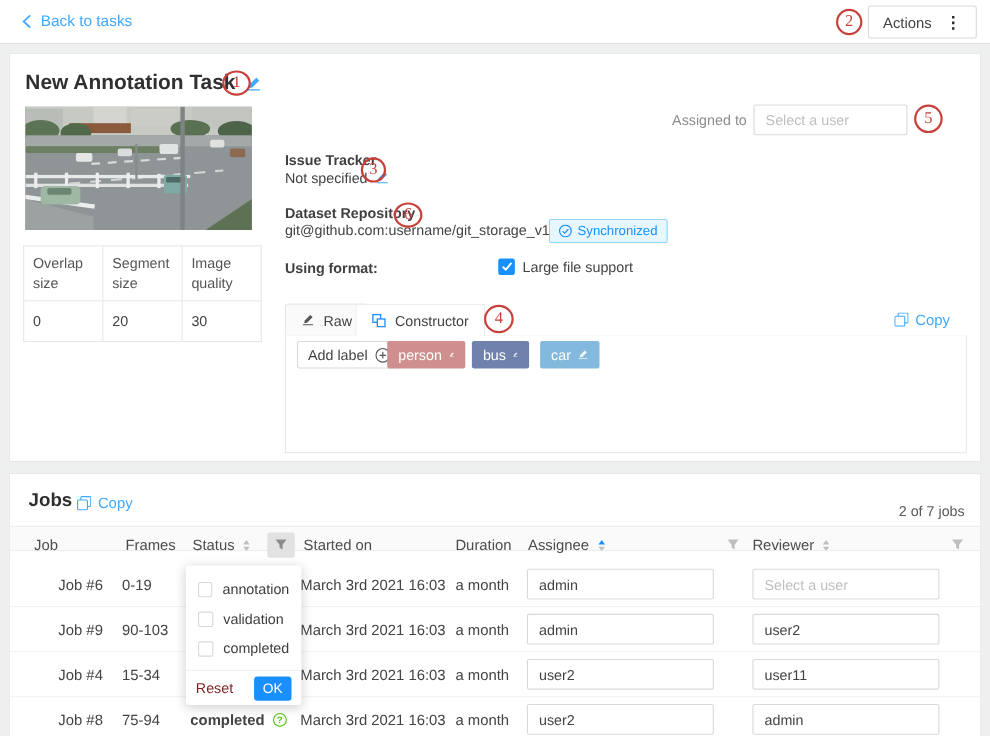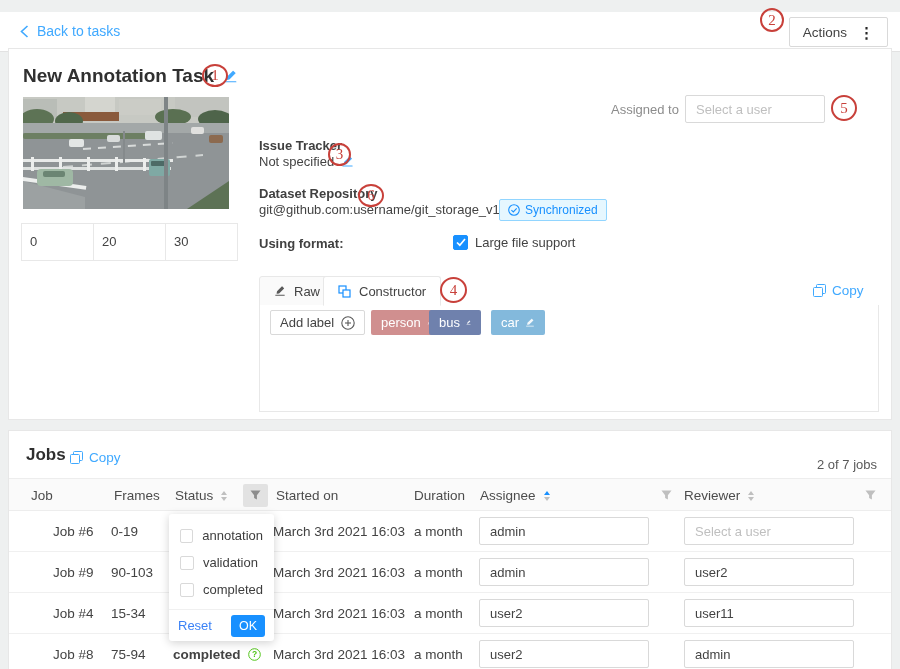--- a/index.html
+++ b/index.html
@@ -1,20 +1,20 @@
 <!DOCTYPE html>
 <html><head>
 <meta charset="utf-8">
 <style>
   * { margin:0; padding:0; box-sizing:border-box; }
   body { font-family:"Liberation Sans", sans-serif; background:#ececec; }
   #screen { position:relative; width:900px; height:669px; overflow:hidden; background:#eef0f0; color:#434343; font-size:13px; }
 
   
-  .topbar { position:absolute; top:12px; left:0; width:900px; height:40px; background:#fff; border-bottom:1px solid #e2e2e2; }
+  .topbar { position:absolute; top:0; left:0; width:900px; height:40px; background:#fff; border-bottom:1px solid #e2e2e2; }
   .back-link { position:absolute; left:20px; top:11px; display:flex; align-items:center; gap:8px; color:#40a9ff; font-size:14px; cursor:pointer; }
   .actions-btn { position:absolute; right:12px; top:5px; height:30px; padding:0 13px; display:flex; align-items:center; gap:12px; background:#fff; border:1px solid #d9d9d9; border-radius:2px; font-size:13.5px; color:#434343; cursor:pointer; }
   .more-dots { font-size:15px; font-weight:bold; color:#262626; letter-spacing:0; line-height:1; }
 
   
   .card { position:absolute; background:#fff; border:1px solid #e7e7e7; }
   .card-task { left:8px; top:48px; width:884px; height:372px; }
   .card-jobs { left:8px; top:430px; width:884px; height:320px; }
 
   
@@ -57,41 +57,41 @@
   .copy-task { position:absolute; left:804px; top:234px; }
 
   .addlabel-btn { position:absolute; left:10px; top:5px; height:25px; padding:0 9px; background:#fff; border:1px solid #d9d9d9; border-radius:2px; display:flex; align-items:center; gap:7px; font-size:13px; color:#434343; cursor:pointer; }
   .label-tag { position:absolute; top:5px; height:25px; border-radius:2px; display:flex; align-items:center; justify-content:center; gap:6px; color:#fff; font-size:13px; padding:0 10px; cursor:pointer; }
 
   
   .jobs-title { position:absolute; left:17px; top:14px; font-size:17px; font-weight:700; color:#2f2f2f; }
   .copy-jobs { position:absolute; left:61px; top:19px; }
   .jobs-count { position:absolute; right:14px; top:26px; color:#595959; font-size:13px; }
 
-  .jhead { position:absolute; left:0; top:47px; width:882px; height:33px; background:#fafafa; border-top:1px solid #ededed; border-bottom:1px solid #ededed; font-size:13.5px; color:#4c4c4c; }
+  .jhead { position:absolute; left:0; top:47px; width:882px; height:23px; background:#fafafa; border-top:1px solid #ededed; border-bottom:1px solid #ededed; font-size:13.5px; color:#4c4c4c; }
   .jhead .hc { position:absolute; top:0; height:33px; display:flex; align-items:center; gap:5px; }
   .carets { display:inline-flex; flex-direction:column; gap:2px; margin-left:3px; }
   .caret-u { width:0; height:0; border-left:3.5px solid transparent; border-right:3.5px solid transparent; border-bottom:4.5px solid #bfbfbf; }
   .caret-d { width:0; height:0; border-left:3.5px solid transparent; border-right:3.5px solid transparent; border-top:4.5px solid #bfbfbf; }
   .caret-u.active { border-bottom-color:#1890ff; }
   .filter-btn { position:absolute; top:5px; width:25px; height:23px; display:flex; align-items:center; justify-content:center; border-radius:2px; cursor:pointer; }
   .filter-open { background:#e2e2e2; }
 
   .jrow { position:absolute; left:0; width:882px; height:41px; border-bottom:1px solid #f0f0f0; background:#fff; }
   .jrow .rc { position:absolute; top:0; height:41px; display:flex; align-items:center; font-size:13.5px; color:#434343; }
   .job-link { color:#40a9ff; cursor:pointer; }
   .status-completed { color:#52c41a; font-weight:600; display:flex; align-items:center; gap:7px; }
   .row-input { position:absolute; top:6px; width:170px; height:28px; }
 
   
   .fdrop { position:absolute; left:160px; top:83px; width:105px; background:#fff; border-radius:3px; box-shadow:0 2px 10px rgba(0,0,0,0.18); z-index:20; padding-top:8px; }
   .fd-item { display:flex; align-items:center; gap:9px; padding:6px 11px; font-size:13px; color:#3d3d3d; cursor:pointer; }
   .fd-item .cb { width:14px; height:14px; }
   .fd-footer { margin-top:6px; border-top:1px solid #f0f0f0; height:32px; display:flex; align-items:center; justify-content:space-between; padding:0 9px; }
-  .fd-reset { color:#3b82f6; font-size:13px; cursor:default; }
+  .fd-reset { color:#7f1d1d; font-size:13px; cursor:default; }
   .fd-ok { background:#1890ff; color:#fff; border:none; border-radius:3px; font-size:12.5px; height:22px; padding:0 8px; font-family:"Liberation Sans",sans-serif; cursor:pointer; }
 </style>
 </head>
 <body>
 
 <div id="screen">
 
   <div class="topbar">
     <div class="back-link">
       <svg width="9" height="13" viewBox="0 0 9 13">
@@ -151,20 +151,25 @@
         <rect x="168" y="30" width="13" height="7" rx="2" fill="#e0e0de"></rect>
         <rect x="186" y="38" width="14" height="8" rx="2" fill="#8c6a4f"></rect>
         <path d="M164 112 L206 84 L206 112 Z" fill="#5d7255"></path>
         <rect x="141" y="0" width="4" height="112" fill="#7e8486"></rect>
         <rect x="100" y="34" width="2" height="32" fill="#858a8c"></rect>
       </svg>
     </div>
 
     <table class="ptable">
       <tbody>
+          <tr>
+        <td>Overlap size</td>
+        <td>Segment size</td>
+        <td>Image quality</td>
+      </tr>
       <tr class="pv">
         <td>0</td>
         <td>20</td>
         <td>30</td>
       </tr>
     </tbody>
       </table>
 
     <div class="assigned-label">Assigned to</div>
     <input class="user-input assigned-input" placeholder="Select a user" style="">
@@ -230,21 +235,21 @@
 
     <div class="cons-panel">
       <div class="addlabel-btn">
         <span>Add label</span>
         <svg width="14" height="14" viewBox="0 0 14 14">
             <circle cx="7" cy="7" r="6.2" fill="none" stroke="#595959" stroke-width="1.1"></circle>
             <line x1="7" y1="4" x2="7" y2="10" stroke="#595959" stroke-width="1.1"></line>
             <line x1="4" y1="7" x2="10" y2="7" stroke="#595959" stroke-width="1.1"></line>
           </svg>
       </div>
-      <div class="label-tag" style="left: 92px; width: 71px; background-color: rgb(208, 143, 143); margin-left: 19px;">
+      <div class="label-tag" style="left: 92px; width: 71px; background-color: rgb(208, 143, 143);">
         <span>person</span>
         <svg width="11" height="11" viewBox="0 0 1024 1024" fill="#ffffff" opacity="0.9">
             <path d="M257.7 752c2 0 4-.2 6-.5L431.9 722c2-.4 3.9-1.3 5.3-2.8l423.9-423.9a9.96 9.96 0 000-14.1L694.9 114.9c-1.9-1.9-4.4-2.9-7.1-2.9s-5.2 1-7.1 2.9L256.8 538.8c-1.5 1.5-2.4 3.3-2.8 5.3l-29.5 168.2a33.5 33.5 0 009.4 29.8c6.6 6.4 14.9 9.9 23.8 9.9z"></path>
             <path d="M880 836H144c-17.7 0-32 14.3-32 32v36c0 4.4 3.6 8 8 8h784c4.4 0 8-3.6 8-8v-36c0-17.7-14.3-32-32-32z"></path>
           </svg>
       </div>
       <div class="label-tag" style="left: 169px; width: 52px; background-color: rgb(111, 129, 173);">
         <span>bus</span>
         <svg width="11" height="11" viewBox="0 0 1024 1024" fill="#ffffff" opacity="0.9">
             <path d="M257.7 752c2 0 4-.2 6-.5L431.9 722c2-.4 3.9-1.3 5.3-2.8l423.9-423.9a9.96 9.96 0 000-14.1L694.9 114.9c-1.9-1.9-4.4-2.9-7.1-2.9s-5.2 1-7.1 2.9L256.8 538.8c-1.5 1.5-2.4 3.3-2.8 5.3l-29.5 168.2a33.5 33.5 0 009.4 29.8c6.6 6.4 14.9 9.9 23.8 9.9z"></path>

